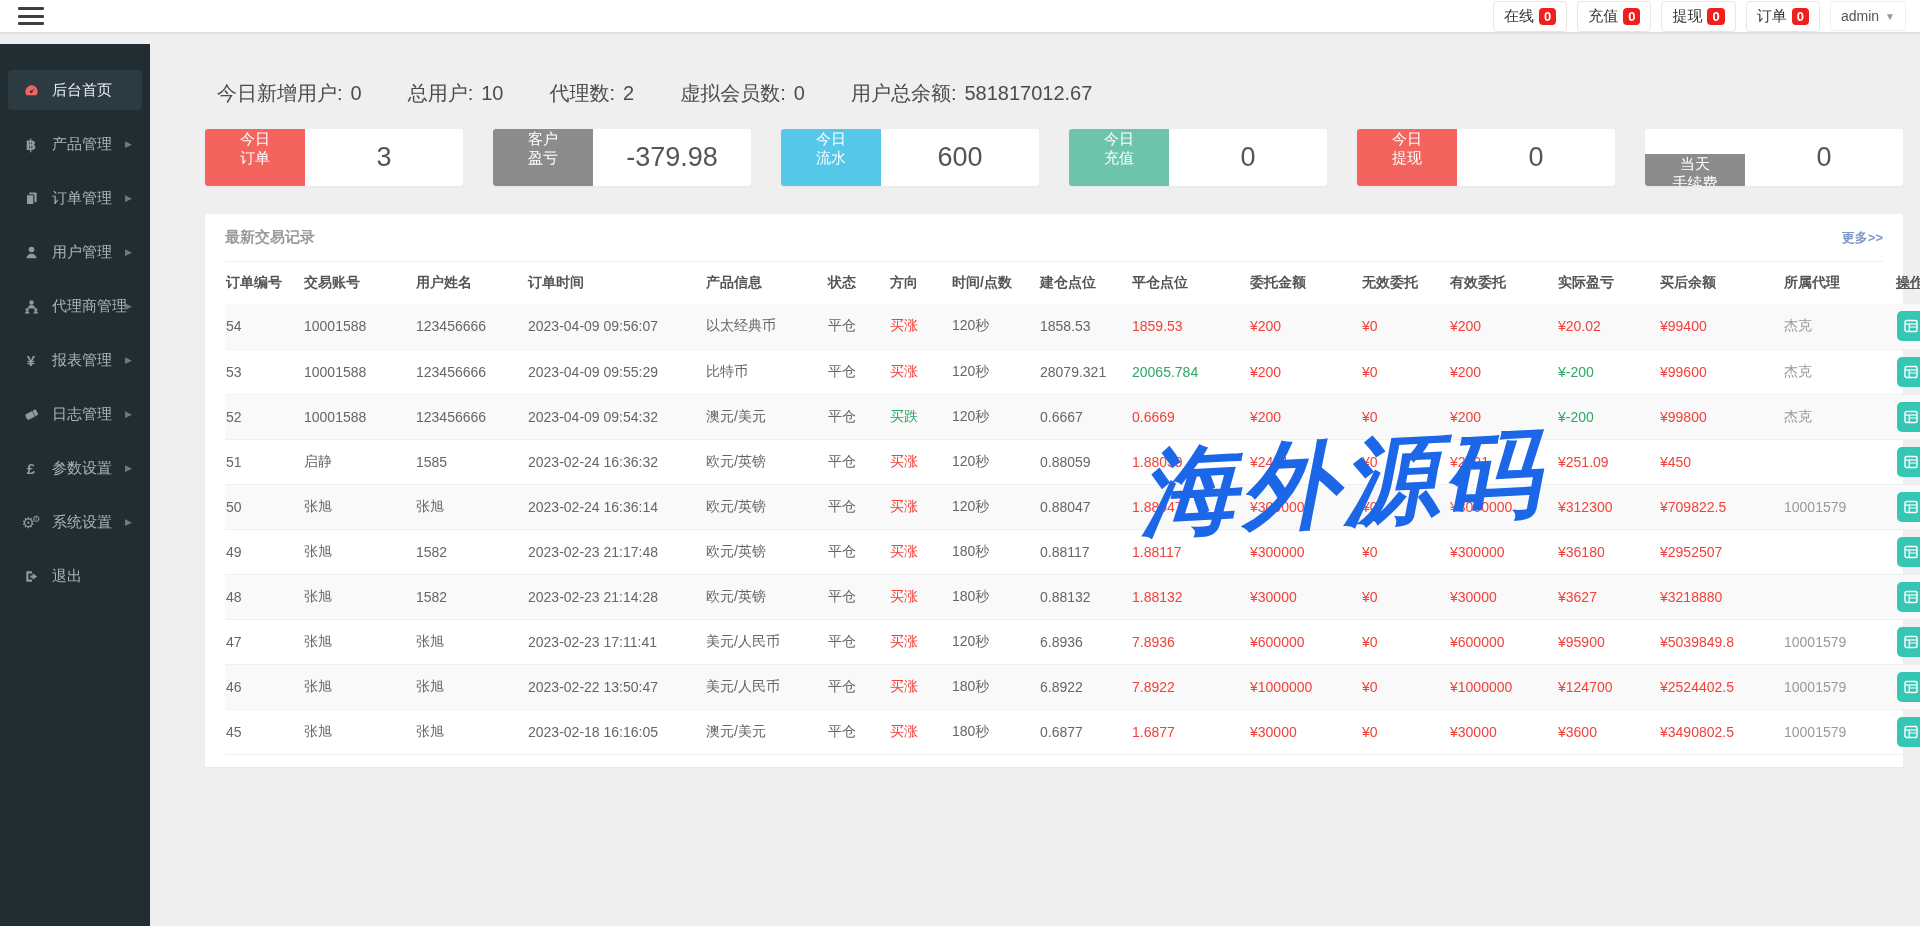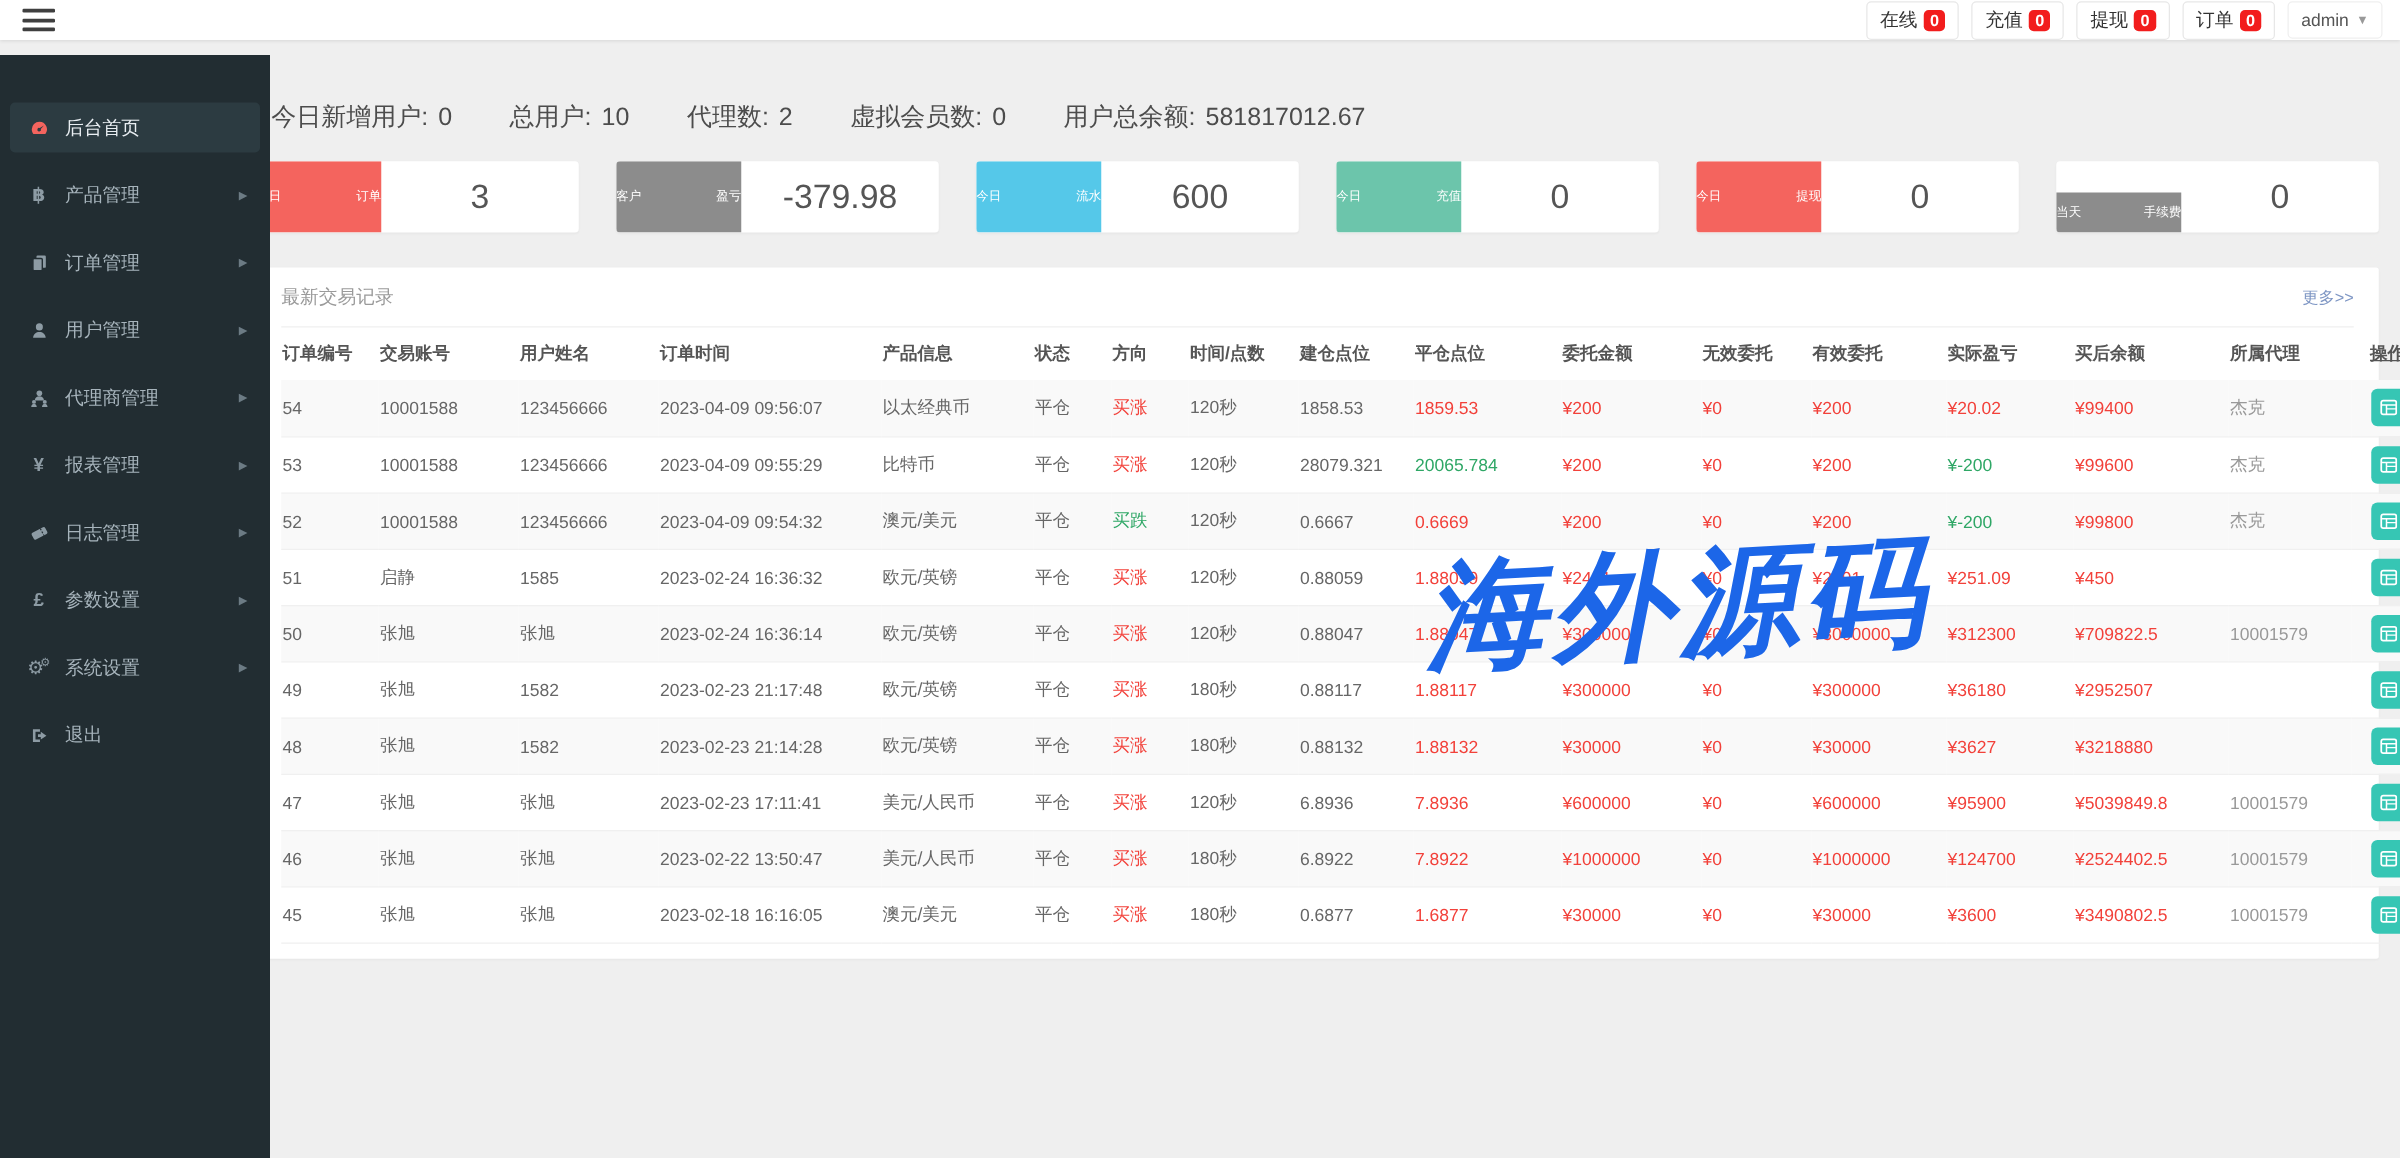--- a/index.html
+++ b/index.html
@@ -15,45 +15,45 @@
   .topbar-right { display:flex; align-items:center; gap:10px; }
   .pill { display:inline-flex; align-items:center; gap:5px; border:1px solid #e7e7e7; border-radius:4px;
     background:#fff; padding:5px 10px; font-size:15px; color:#333; cursor:pointer; }
   .badge { background:#f21d1d; color:#fff; font-size:13px; font-weight:bold; line-height:17px;
     padding:0 5px; border-radius:4px; }
   .user-menu { display:inline-flex; align-items:center; gap:6px; border:1px solid #efefef; border-radius:4px;
     padding:6px 10px; font-size:14px; color:#555; cursor:pointer; }
   .caret { font-size:10px; color:#999; }
 
   
-  .sidebar { position:fixed; top:44px; left:0; bottom:0; width:216px; background:#222d32; z-index:15; padding-top:38px; }
+  .sidebar { position:fixed; top:44px; left:0; bottom:0; width:150px; background:#222d32; z-index:15; padding-top:26px; }
   .nav-item { display:flex; align-items:center; height:40px; margin:0 8px 14px; padding:0 12px;
     border-radius:4px; color:#a7b4bc; font-size:15px; cursor:pointer; position:relative; }
   .nav-item.active { background:#2c3b41; color:#e9eef2; }
   .nav-item .icon { width:22px; margin-right:10px; display:flex; justify-content:center; align-items:center; color:#8d9ba4; font-size:15px; }
   .nav-item.active .icon { color:#f4645e; }
   .glyph { font-weight:bold; font-size:15px; line-height:1; }
   .gear-small { font-size:9px; vertical-align:super; margin-left:-3px; }
   .nav-arrow { position:absolute; right:10px; font-size:9px; color:#6c7b84; }
 
   
   .main { margin-left:181px; padding:44px 17px 0 24px; }
   .stats { display:flex; gap:46px; margin:36px 0 0 12px; font-size:20px; color:#4c4c4c; }
   .stat b { font-weight:normal; margin-left:8px; }
 
   .cards { display:flex; justify-content:space-between; gap:30px; margin-top:22px; }
   .card { flex:1; display:flex; height:57px; background:#fff; border-radius:3px; overflow:hidden;
     box-shadow:0 1px 2px rgba(0,0,0,.04); }
-  .card-label { width:100px; flex:0 0 100px; color:#fff; font-size:10px; line-height:19px;
-    display:flex; flex-direction:row; align-items:center; justify-content:space-between; text-align:center; }
+  .card-label { width:100px; flex:0 0 100px; color:#fff; font-size:15px; line-height:19px;
+    display:flex; flex-direction:column; align-items:center; justify-content:flex-start; text-align:center; }
   .card-value { flex:1; display:flex; align-items:center; justify-content:center; font-size:27px; color:#555; }
 
   .panel { background:#fff; margin-top:28px; padding:0 20px 12px; border-radius:2px; box-shadow:0 1px 2px rgba(0,0,0,.04); }
   .panel-head { display:flex; justify-content:space-between; align-items:center; height:48px;
-    border-bottom:1px solid #f0f0f0; font-size:15px; color:#9a9a9a; }
+    border-bottom:1px solid #f0f0f0; font-size:15px; color:#9a9a9a;font-weight:bold; }
   .more { font-size:13px; color:#7e96c4; text-decoration:none; cursor:pointer; }
 
   table { width:100%; border-collapse:collapse; table-layout:fixed; font-size:14px; color:#666; }
   thead th { text-align:left; font-weight:bold; color:#555; height:42px; white-space:nowrap; overflow:hidden; }
   tbody tr { border-bottom:1px solid #f0f0f0; }
   tbody tr:nth-child(odd) { background:#f9f9f9; }
   tbody td { height:45px; white-space:nowrap; overflow:hidden; }
   th.op, td.op { text-align:right;text-decoration:underline; }
   .red { color:#f2413a; }
   .green { color:#2fa766; }

